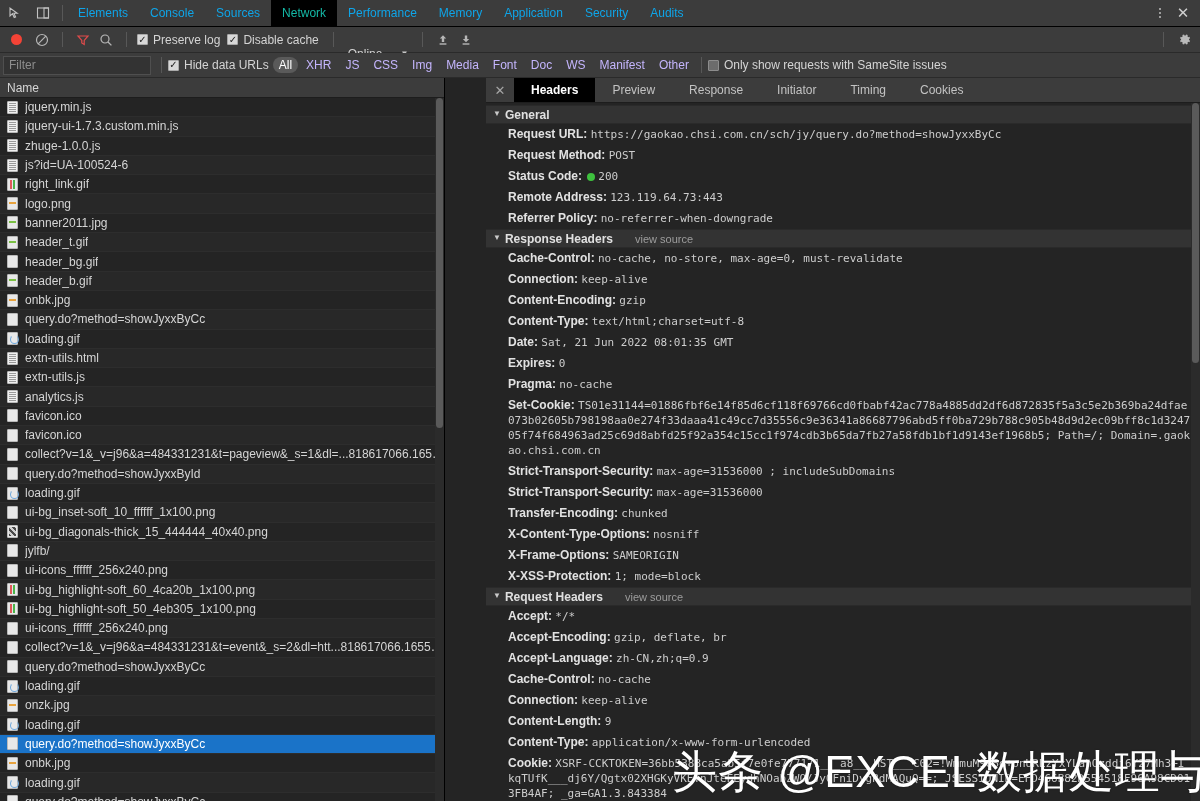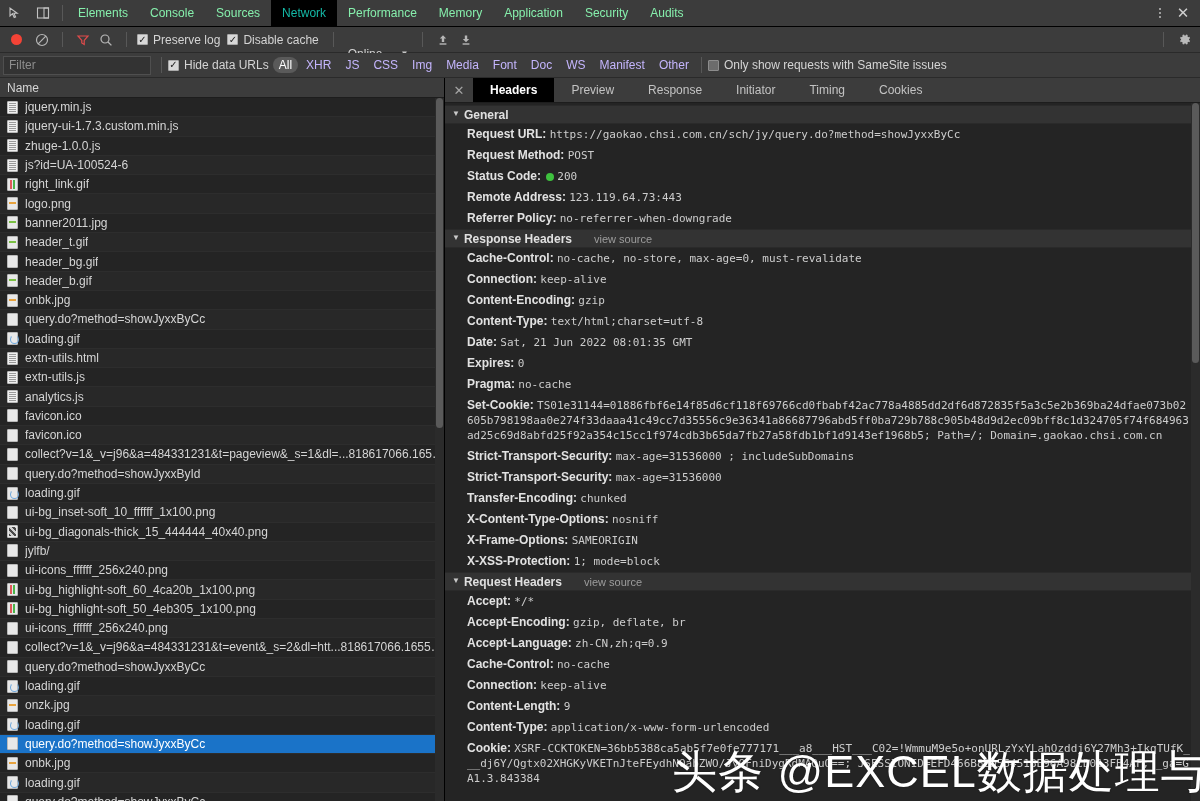--- a/index.html
+++ b/index.html
@@ -41,21 +41,21 @@
     color: #b4b4b4;
   }
   .tb-sep {
     width: 1px; background: #585858;
     margin: 5px 4px;
   }
   .tabs { display: flex; align-items: stretch; }
   .tab {
     padding: 0 11px;
     display: flex; align-items: center;
-    color: #86efac;
+    color: #0ea5e9;
     font-size: 12px;
     white-space: nowrap;
   }
   .tab.active {
     background: #000;
     color: #14b8a6;
   }
   .tabbar-right {
     margin-left: auto;
     display: flex; align-items: center;
@@ -145,21 +145,21 @@
   .typebtn {
     padding: 1px 6px;
     font-size: 12px;
     color: #c4b5fd;
     border-radius: 8px;
     white-space: nowrap;
   }
   .typebtn.active { background:#5a5a5a; color:#fff; }
 
   
-  .split { flex: 1 1 auto; display: flex; min-height: 0; }
+  .split { flex: 1 1 auto; display: flex; min-height: 0; gap: 41px; }
 
   
   .reqlist {
     width: 445px;
     flex: 0 0 445px;
     background: #242424;
     border-right: 1px solid #000;
     display: flex; flex-direction: column;
     min-height: 0;
     position: relative;

